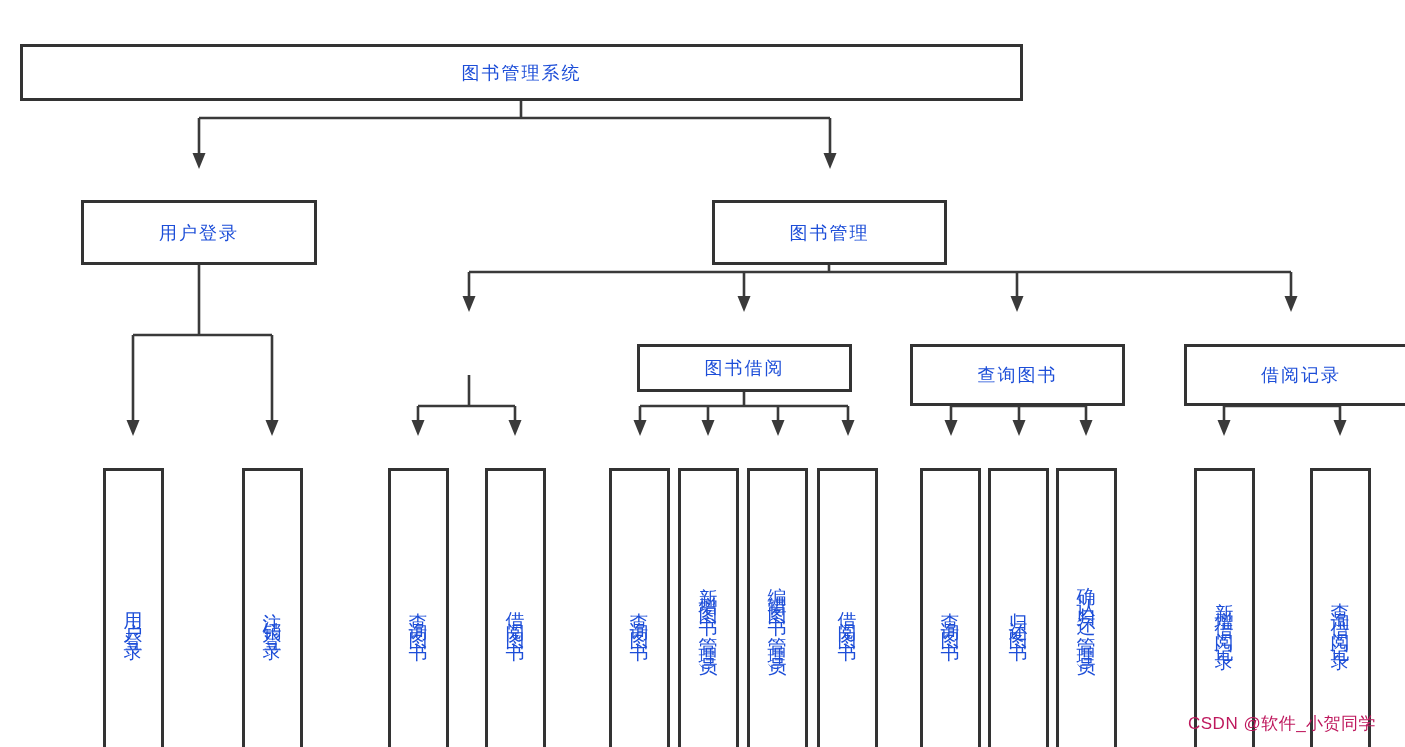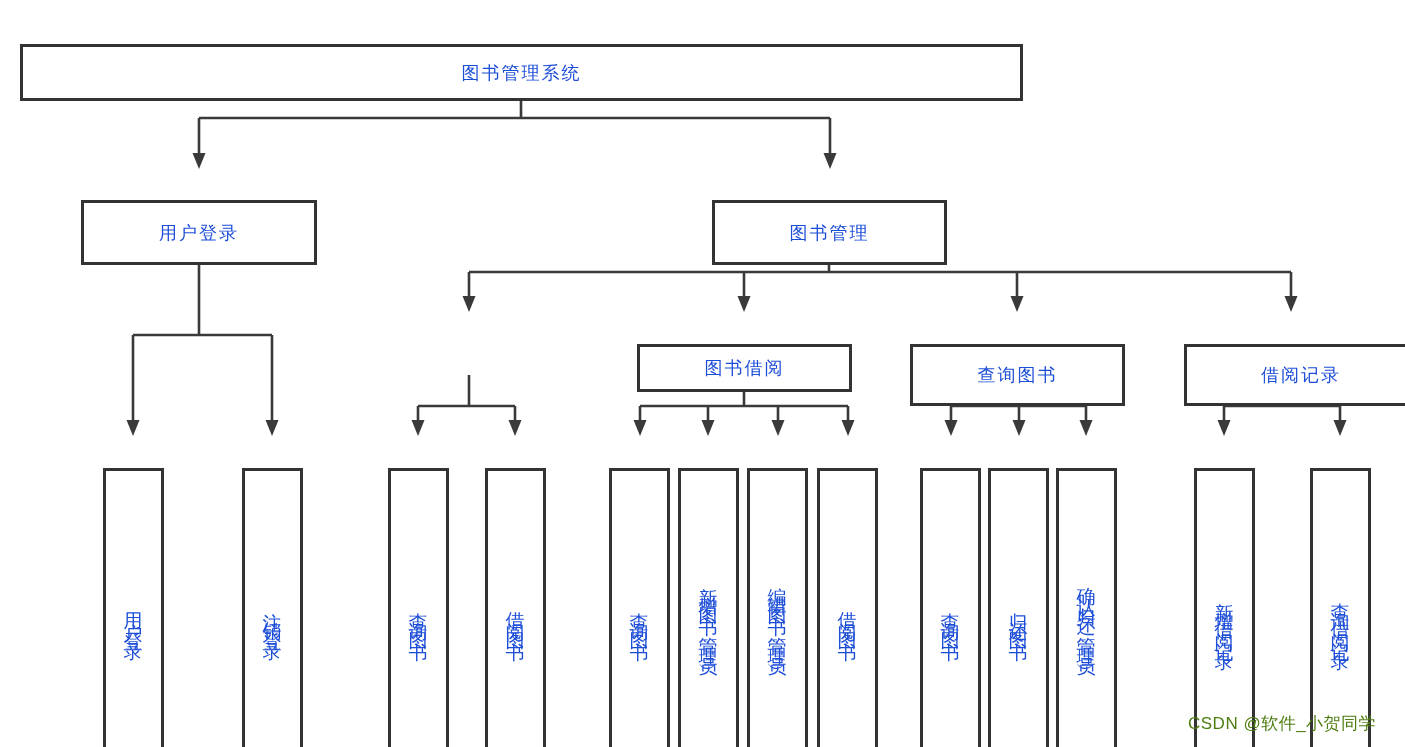--- a/index.html
+++ b/index.html
@@ -26,21 +26,21 @@
     writing-mode:vertical-rl;
     text-orientation:mixed;
     font-size:19px;
     letter-spacing:10px;
     line-height:1;
   }
   .watermark{
     position:absolute;
     z-index:5;
     font-size:17px;
-    color:#4d7c0f;
+    color:#be185d;
     letter-spacing:0.5px;
     white-space:nowrap;
   }
   
   #n-root{left:20px;top:13px;width:1003px;height:57px;}
   #n-login{left:81px;top:169px;width:236px;height:65px;}
   #n-mgmt{left:712px;top:169px;width:235px;height:65px;text-align:center;}
   #n-newbook{left:362px;top:313px;width:215px;height:62px;}
   #n-borrow{left:637px;top:313px;width:215px;height:48px;}
   #n-current{left:910px;top:313px;width:215px;height:62px;}

